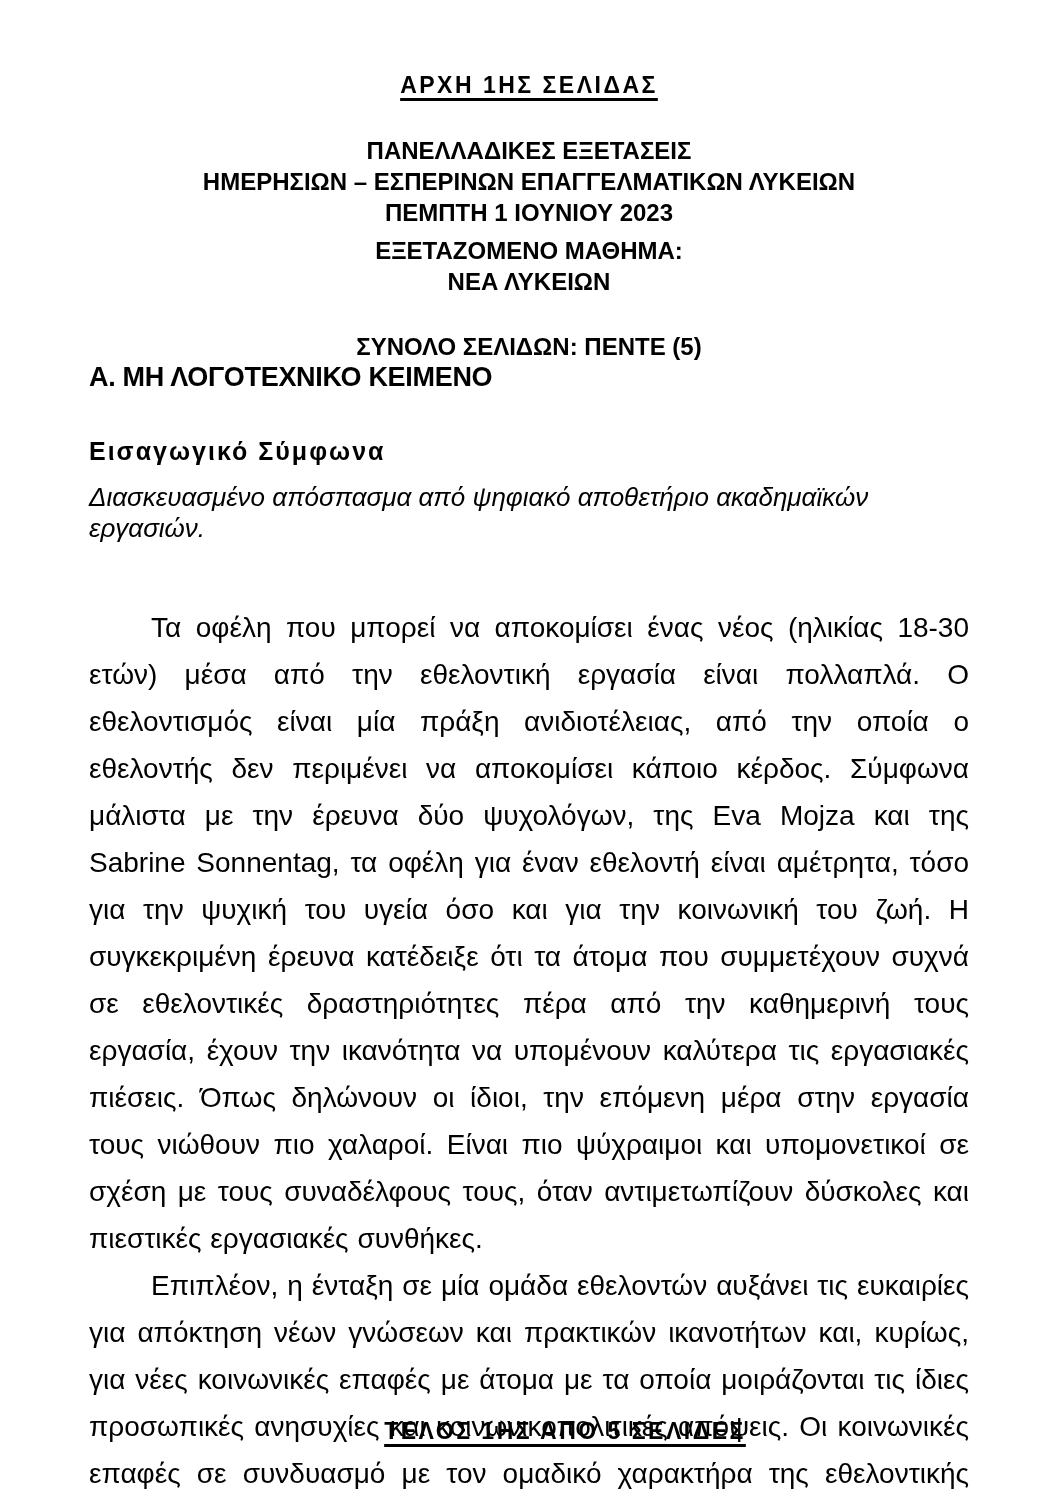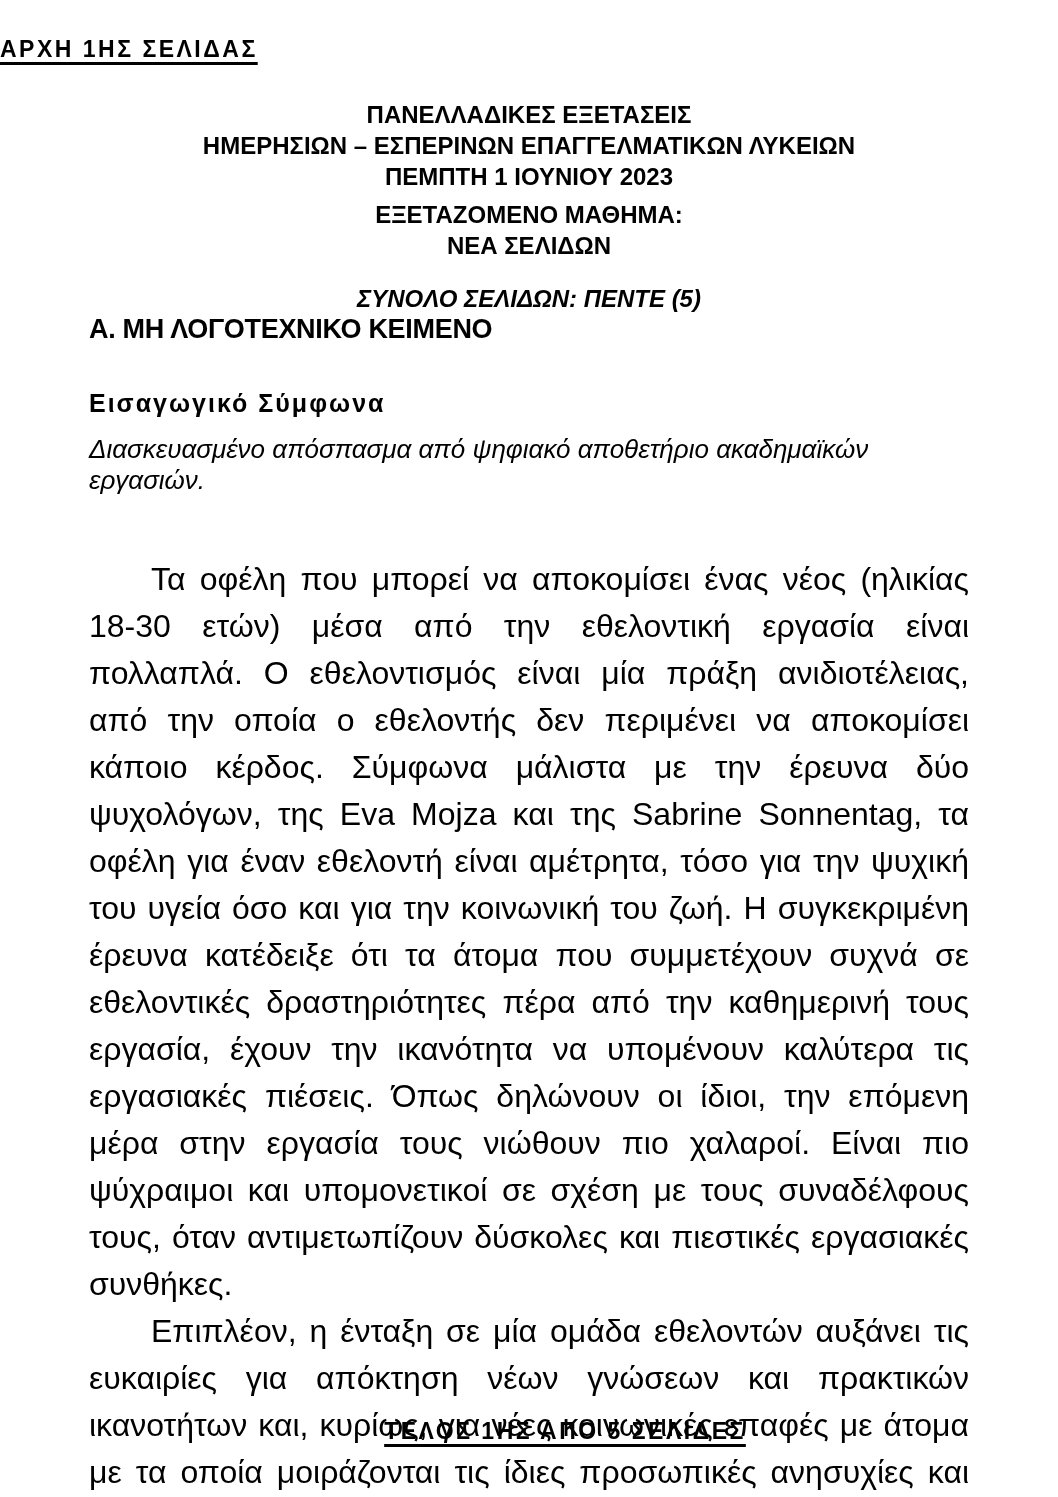--- a/index.html
+++ b/index.html
@@ -15,22 +15,22 @@
     color: #000000;
     font-family: "Liberation Sans", "DejaVu Sans", sans-serif;
     overflow: hidden;
     box-sizing: border-box;
   }
   .content {
     padding: 0 89px;
   }
 
   .doc-header {
-    padding-top: 36px;
-    text-align: left;
+    padding-top: 72px;
+    text-align: center;
   }
   .doc-header .underlined,
   .doc-footer .underlined {
     font-weight: bold;
     font-size: 23px;
     letter-spacing: 2.5px;
     text-decoration: underline;
     text-decoration-thickness: 2.5px;
     text-underline-offset: 5px;
   }
@@ -39,22 +39,21 @@
     margin-top: 36px;
     text-align: center;
     font-weight: bold;
     font-size: 24px;
     line-height: 31px;
   }
   .title-block .group-gap {
     margin-top: 7px;
   }
   .title-block .pages-total {
-    margin-top: 22px;
-    font-style: italic;
+    margin-top: 34px;
   }
 
   .section-heading {
     font-weight: bold;
     font-size: 27px;
     letter-spacing: -0.3px;
   }
 
   .intro-label {
     margin-top: 44px;
@@ -74,21 +73,21 @@
     text-align: center;
     font-weight: bold;
     font-size: 28px;
   }
 
   .body-text {
     margin-top: 60px;
   }
   .body-text p {
     margin: 0;
-    font-size: 32px;
+    font-size: 28px;
     line-height: 47px;
     text-align: justify;
     text-indent: 62px;
     word-spacing: 1px;
   }
 
   .doc-footer {
     position: absolute;
     bottom: 52px;
     left: 0;
@@ -106,21 +105,21 @@
     <span class="underlined">ΑΡΧΗ 1ΗΣ ΣΕΛΙΔΑΣ</span>
   </div>
 
   <div class="content">
 
     <div class="title-block">
       <div>ΠΑΝΕΛΛΑΔΙΚΕΣ ΕΞΕΤΑΣΕΙΣ</div>
       <div>ΗΜΕΡΗΣΙΩΝ – ΕΣΠΕΡΙΝΩΝ ΕΠΑΓΓΕΛΜΑΤΙΚΩΝ ΛΥΚΕΙΩΝ</div>
       <div>ΠΕΜΠΤΗ 1 ΙΟΥΝΙΟΥ 2023</div>
       <div class="group-gap">ΕΞΕΤΑΖΟΜΕΝΟ ΜΑΘΗΜΑ:</div>
-      <div>ΝΕΑ ΣΕΛΙΔΩΝ</div>
+      <div>ΝΕΑ ΛΥΚΕΙΩΝ</div>
       <div class="pages-total">ΣΥΝΟΛΟ ΣΕΛΙΔΩΝ: ΠΕΝΤΕ (5)</div>
     </div>
 
     <div class="section-heading">Α. ΜΗ ΛΟΓΟΤΕΧΝΙΚΟ ΚΕΙΜΕΝΟ</div>
 
     <div class="intro-label">Εισαγωγικό Σύμφωνα</div>
 
     <div class="intro-note">Διασκευασμένο απόσπασμα από ψηφιακό αποθετήριο ακαδημαϊκών εργασιών.</div>
 
 

